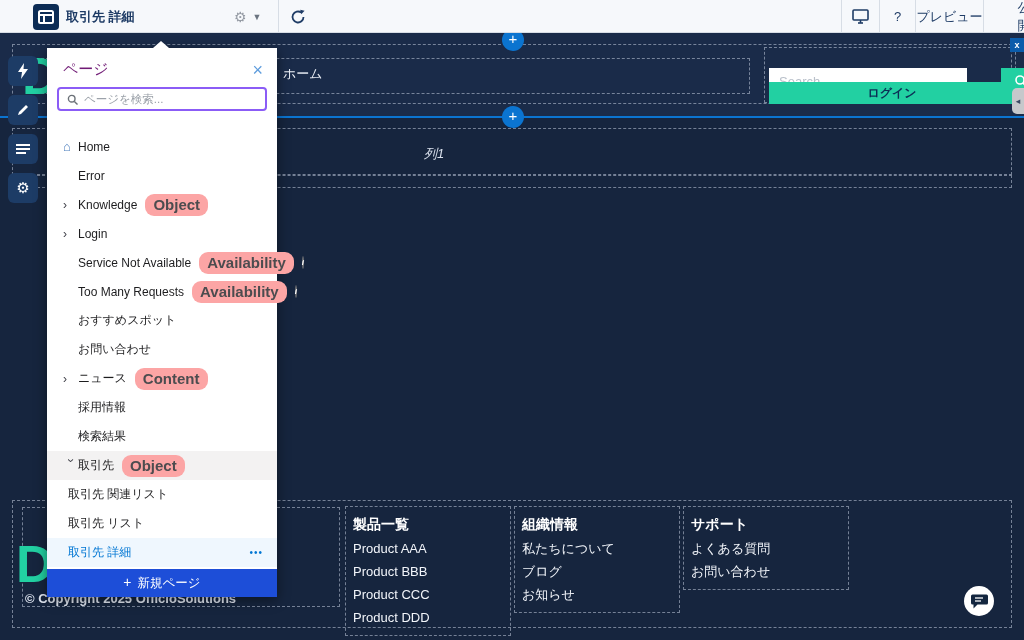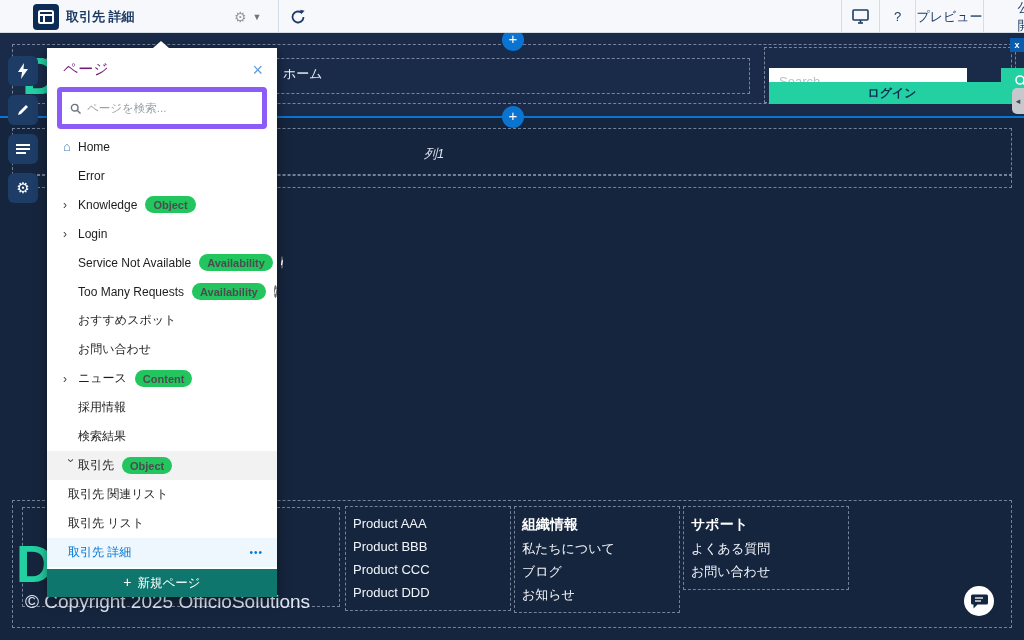--- a/index.html
+++ b/index.html
@@ -37,21 +37,21 @@
   #box-col { left:12px; top:95px; width:1000px; height:47px; }
   #box-col2 { left:12px; top:142px; width:1000px; height:13px; }
   .col-label { position:absolute; left:0; top:112px; width:868px; text-align:center; color:#d9e0ec; font-size:13px; font-style:italic; }
 
   #box-footer { left:12px; top:467px; width:1000px; height:128px; }
   #box-brand { left:22px; top:474px; width:318px; height:100px; }
   .fcols { position:absolute; left:345px; top:473px; display:flex; gap:3px; align-items:flex-start; }
   .fcol { width:166px; border:1px dashed rgba(195,205,222,.55); padding:5px 0 6px 7px; }
   .fcol h4 { color:#fff; font-size:14px; font-weight:bold; line-height:25px; }
   .fcol .flink { color:#f2f5fa; font-size:13px; line-height:23px; cursor:pointer; }
-  .copyright { position:absolute; left:25px; top:558px; color:#e3e9f4; font-size:19px; z-index:4; }
+  .copyright { position:absolute; left:25px; top:558px; color:#e3e9f4; font-size:13px; z-index:4;font-weight:bold; }
 
   .chat-fab { position:absolute; left:964px; top:553px; width:30px; height:30px; border-radius:50%; background:#fff; display:flex; align-items:center; justify-content:center; z-index:2; cursor:pointer; }
 
   
   .side-tile { position:absolute; left:8px; width:30px; height:30px; background:#1d3c66; border-radius:6px; display:flex; align-items:center; justify-content:center; z-index:15; cursor:pointer; }
   #tile-bolt { top:56px; } #tile-pencil { top:95px; } #tile-menu { top:134px; } #tile-gear { top:173px; }
   #tile-gear .g { color:#fff; font-size:15px; }
 
   
   .toolbar { position:absolute; left:0; top:0; width:1024px; height:33px; background:#f6f8fb; border-bottom:1px solid #d7dde5; z-index:40; display:flex; align-items:center; }
@@ -65,38 +65,38 @@
   .tb-right { position:absolute; right:0; top:0; height:33px; display:flex; align-items:stretch; }
   .tb-right > div { display:flex; align-items:center; justify-content:center; border-left:1px solid #d7dde5; cursor:pointer; color:#1f3c66; font-size:13px; }
   .tbi-monitor { width:38px; } .tbi-help { width:36px; } .tbi-preview { width:68px; } .tbi-publish { width:35px;padding-left:40px; }
 
   
   .panel { position:absolute; left:47px; top:48px; width:230px; height:549px; background:#fff; z-index:30; box-shadow:0 3px 12px rgba(0,0,0,.45); }
   .panel::before { content:""; position:absolute; left:106px; top:-7px; border-left:8px solid transparent; border-right:8px solid transparent; border-bottom:7px solid #fff; }
   .panel-head { display:flex; align-items:center; justify-content:space-between; padding:12px 14px 8px 16px; }
   .panel-title { color:#701a75; font-size:15px; }
   .panel-close { color:#5f9ddd; font-size:18px; line-height:14px; cursor:pointer; background:none; border:none; font-family:"Liberation Sans",sans-serif; }
-  .psearch { margin:0 10px; height:24px; border:5px solid #8b5cf6; border-radius:4px; display:flex; align-items:center; padding:16px 8px; gap:6px; }
+  .psearch { margin:0 10px; height:24px; border:2px solid #8b5cf6; border-radius:4px; display:flex; align-items:center; padding:8px 8px; gap:6px; }
   .psearch input { border:none; outline:none; flex:1; font-size:11.5px; color:#333; font-family:"Liberation Sans",sans-serif; }
   .psearch input::placeholder { color:#9aa0a8; }
   .plist { position:absolute; left:0; top:84px; right:0; }
   .prow { height:29px; display:flex; align-items:center; padding-left:16px; cursor:pointer; position:relative; }
   .prow .lead { width:15px; flex:0 0 15px; font-size:12px; color:#41424a; }
   .prow .home { color:#4a7dbd; font-size:13px; }
   .prow .chev { display:inline-block; }
   .prow .chev.down { transform:rotate(90deg); }
   .prow .plabel { font-size:12px; color:#1d1d1f; white-space:nowrap; }
   .prow.indent { padding-left:21px; }
   .prow.hl { background:#f3f2f2; }
   .prow.sel { background:#eff7fe; }
   .prow.sel .plabel { color:#0176d3; }
-  .pbadge { background:#22c55e; color:#4c4c4f; font-size:11px; font-weight:bold; padding:2.5px 8px; border-radius:9px; margin-left:8px; white-space:nowrap; }
+  .pbadge { background:#fca5a5; color:#4c4c4f; font-size:15px; font-weight:bold; padding:2.5px 8px; border-radius:9px; margin-left:8px; white-space:nowrap; }
   .pinfo { width:13px; height:13px; border-radius:50%; background:#6d6f73; color:#fff; font-size:8px; font-style:italic; display:flex; align-items:center; justify-content:center; margin-left:8px; font-weight:bold; }
   .pmenu { position:absolute; right:14px; color:#0176d3; font-size:10px; letter-spacing:1px; cursor:pointer; }
-  .newpage-btn { position:absolute; left:0; bottom:0; width:230px; height:28px; background:#0f766e; border:none; color:#fff; font-size:12.5px; cursor:pointer; font-family:"Liberation Sans",sans-serif; }
+  .newpage-btn { position:absolute; left:0; bottom:0; width:230px; height:28px; background:#1d4ed8; border:none; color:#fff; font-size:12.5px; cursor:pointer; font-family:"Liberation Sans",sans-serif; }
   .newpage-btn .plus { font-size:14px; margin-right:6px; }
 </style>
 </head>
 <body>
 
 <div class="canvas">
   <div class="hdrband"></div>
 
   <div class="logoD" id="hdr-logo">D</div>
 
@@ -127,20 +127,21 @@
 
   <div class="dash" id="box-col"></div>
   <div class="col-label">列1</div>
   <div class="dash" id="box-col2"></div>
 
   <div class="dash" id="box-footer"></div>
   <div class="dash" id="box-brand"></div>
   <div class="logoD" id="ftr-logo">D</div>
   <div class="fcols" id="footer-cols">
       <div class="fcol">
+        <h4>製品一覧</h4>
         <div class="flink">Product AAA</div>
         <div class="flink">Product BBB</div>
         <div class="flink">Product CCC</div>
         <div class="flink">Product DDD</div>
       </div>
       <div class="fcol">
         <h4>組織情報</h4>
         <div class="flink">私たちについて</div>
         <div class="flink">ブログ</div>
         <div class="flink">お知らせ</div>

